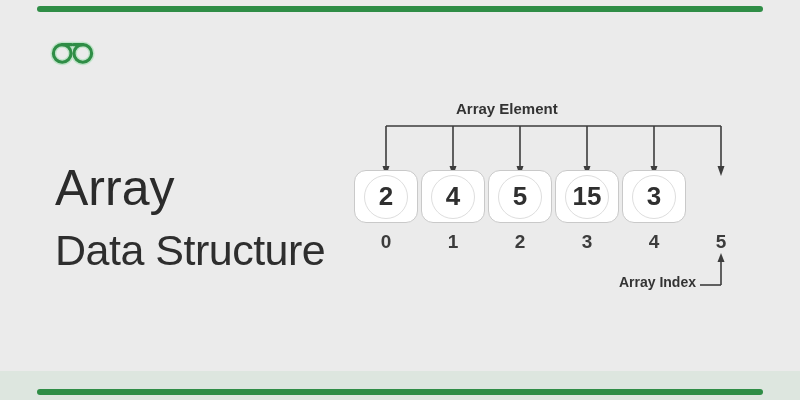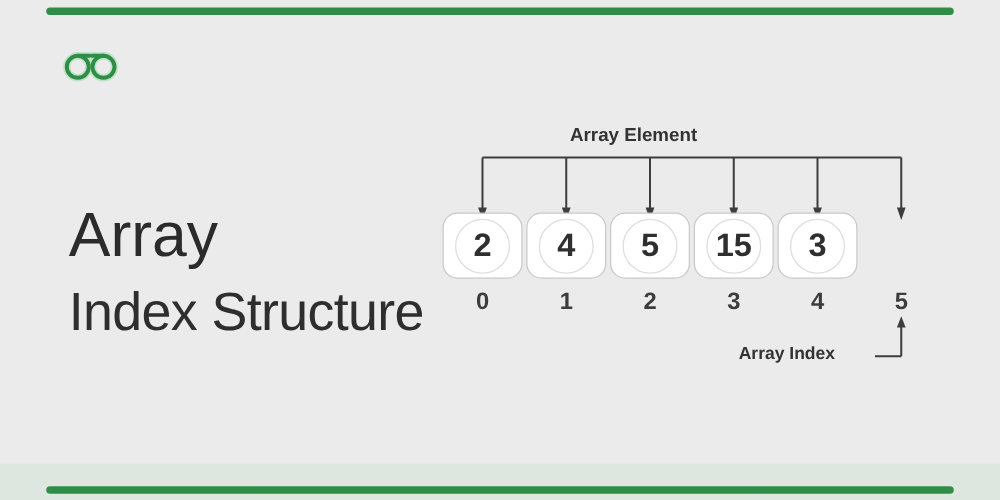--- a/index.html
+++ b/index.html
@@ -50,21 +50,21 @@
   .cell-value{ font-size:26px; font-weight:600; color:#2f2f2f; }
   .indices{
     position:absolute; left:354px; top:231px;
     display:flex; gap:3px;
   }
   .idx{
     width:64px; text-align:center;
     font-size:19px; font-weight:600; color:#3c3c3c;
   }
   .index-label{
-    position:absolute; left:562px; top:274px; width:106px;
+    position:absolute; left:590px; top:274px; width:106px;
     text-align:right; font-size:14px; font-weight:700; color:#333;
   }
   .overlay{ position:absolute; }
   svg{ display:block; }
 </style>
 </head>
 <body>
 
 <div class="canvas">
 
@@ -85,21 +85,21 @@
         <circle cx="13.5" cy="17.5" r="9"></circle>
         <circle cx="34.5" cy="17.5" r="9"></circle>
         <line x1="13.5" y1="8.5" x2="23" y2="8.5"></line>
         <line x1="25" y1="8.5" x2="34.5" y2="8.5"></line>
       </g>
     </svg>
   </div>
 
   <div class="title-block">
     <div class="heading">Array</div>
-    <div class="subheading">Index Structure</div>
+    <div class="subheading">Data Structure</div>
   </div>
 
   <div class="element-label">Array Element</div>
 
   <div class="overlay" style="left:382px; top:120px;">
     <svg width="346" height="60" viewBox="0 0 346 60">
       <g stroke="#3d3d3d" stroke-width="1.6" fill="none">
         <line x1="4" y1="6" x2="339" y2="6"></line>
         <line x1="4" y1="6" x2="4" y2="48"></line>
         <line x1="71" y1="6" x2="71" y2="48"></line>

